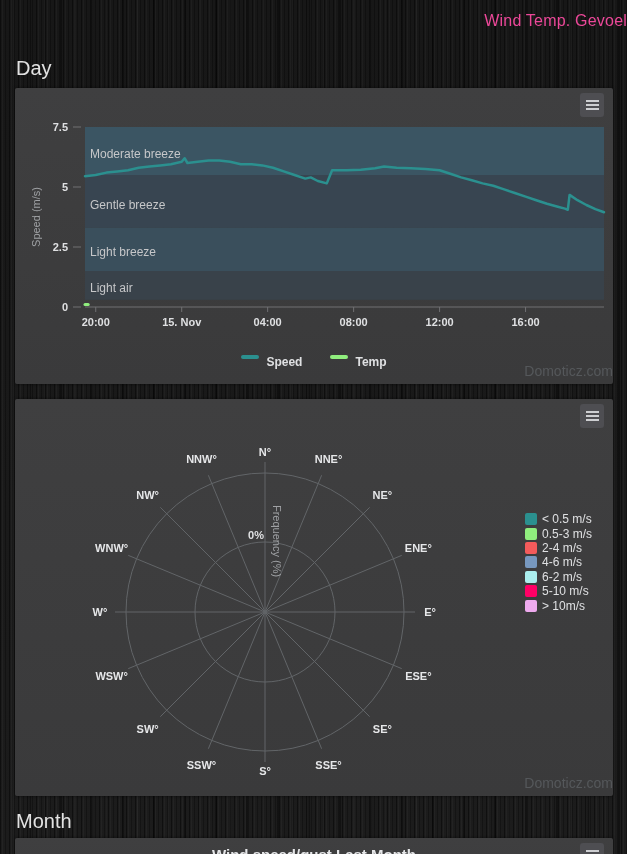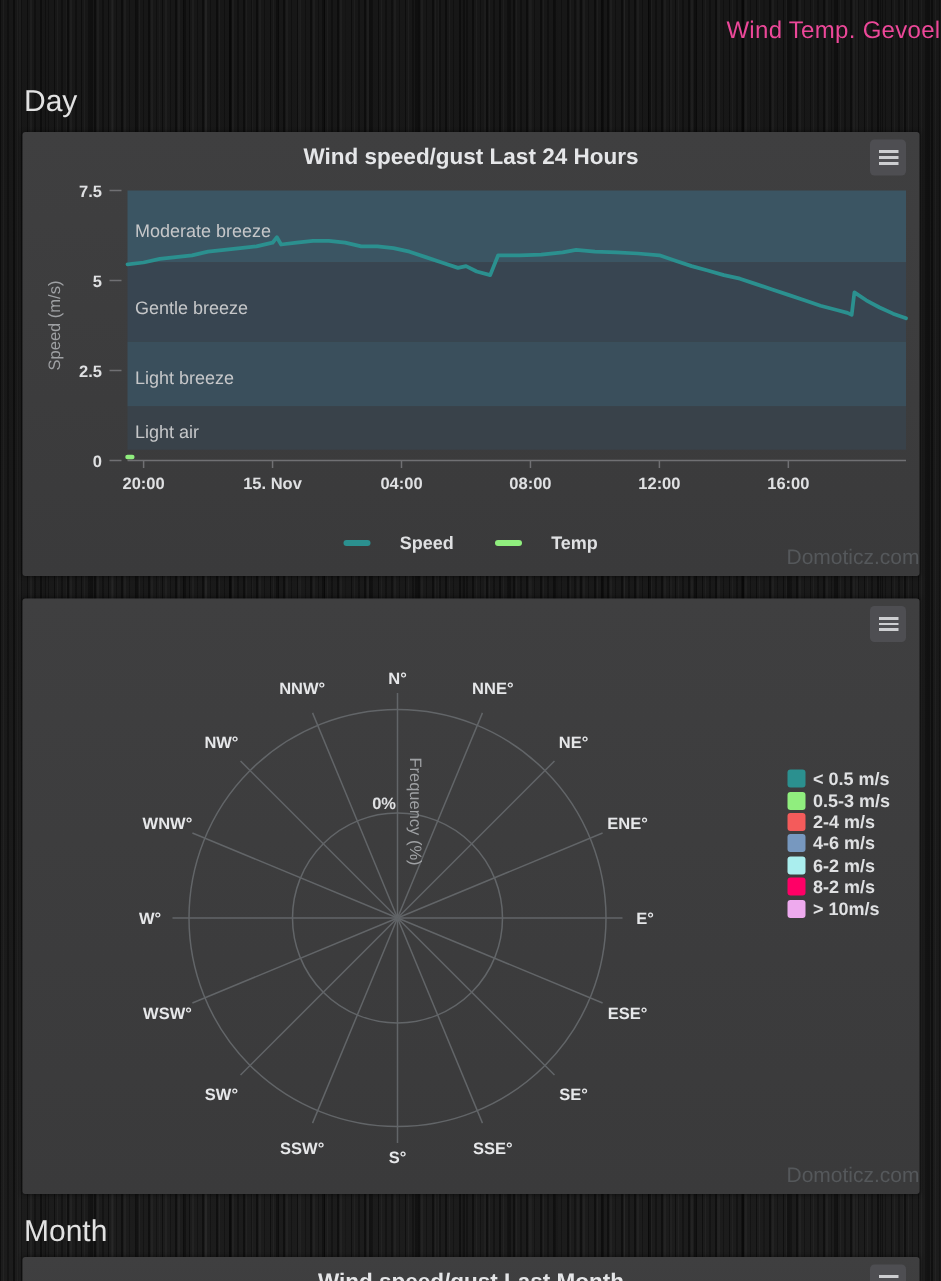--- a/index.html
+++ b/index.html
@@ -26,36 +26,35 @@
   .chart-title{position:absolute;top:8px;left:0;width:100%;text-align:center;
     color:#e5e6e8;font-size:15px;font-weight:bold;}
   .menu-btn{position:absolute;top:5px;right:9px;width:24px;height:24px;border-radius:3px;
     background:#4e4e52;cursor:pointer;display:flex;align-items:center;justify-content:center;}
   .menu-btn .bars{width:13px;height:10px;
     background:repeating-linear-gradient(180deg,#cdced1 0 2px,transparent 2px 4px);}
   .watermark{position:absolute;right:0;bottom:5px;font-size:14px;color:#55585b;}
   svg{position:absolute;left:0;top:0;}
   .legend-row{position:absolute;bottom:15px;left:0;width:100%;display:flex;
     justify-content:center;gap:28px;align-items:center;}
-  .legend-row .item{display:flex;align-items:center;gap:19px;cursor:pointer;}
+  .legend-row .item{display:flex;gap:7px;cursor:pointer;}
   .legend-row .swatch{width:18px;height:4px;border-radius:2px;}
   .legend-row .lbl{color:#dfe0e2;font-size:12px;font-weight:bold;}
   .rose-legend{position:absolute;left:510px;top:114px;display:flex;flex-direction:column;gap:2px;}
   .rose-legend .item{display:flex;align-items:center;gap:5px;cursor:pointer;height:12.4px;}
   .rose-legend .sq{width:12px;height:12px;border-radius:2px;flex:0 0 12px;}
-  .rose-legend .lbl{color:#dfe0e2;font-size:12px;font-weight:bold;white-space:nowrap;}
+  .rose-legend .lbl{color:#dfe0e2;font-size:12px;font-weight:normal;white-space:nowrap;}
 </style>
 </head>
 <body>
 
 <div class="page-title">Wind Temp. Gevoel</div>
 <div class="section-label" id="sec-day">Day</div>
 
 <div class="panel" id="panel-speed">
-  <div class="chart-title">Wind speed/gust Last 24 Hours</div>
   <div class="menu-btn">
     <div class="bars"></div>
   </div>
   <svg id="svg-speed" width="598" height="296" viewBox="0 0 598 296">
       <rect x="70" y="39" width="519" height="48" fill="#3b5563"></rect>
       <text x="75" y="70.19999999999999" fill="#c6c7c9" font-size="12" font-family="&quot;Liberation Sans&quot;, sans-serif">Moderate breeze</text>
       <rect x="70" y="87" width="519" height="52.80000000000001" fill="#384551"></rect>
       <text x="75" y="121.08" fill="#c6c7c9" font-size="12" font-family="&quot;Liberation Sans&quot;, sans-serif">Gentle breeze</text>
       <rect x="70" y="139.8" width="519" height="43.19999999999999" fill="#3a4f5c"></rect>
       <text x="75" y="168.12" fill="#c6c7c9" font-size="12" font-family="&quot;Liberation Sans&quot;, sans-serif">Light breeze</text>
@@ -157,21 +156,21 @@
       <div class="item">
         <span class="sq" style="background: rgb(119, 152, 191);"></span>
         <span class="lbl">4-6 m/s</span>
       </div>
       <div class="item">
         <span class="sq" style="background: rgb(170, 238, 238);"></span>
         <span class="lbl">6-2 m/s</span>
       </div>
       <div class="item">
         <span class="sq" style="background: rgb(255, 0, 102);"></span>
-        <span class="lbl">8-2 m/s</span>
+        <span class="lbl">5-10 m/s</span>
       </div>
       <div class="item">
         <span class="sq" style="background: rgb(238, 170, 238);"></span>
         <span class="lbl">&gt; 10m/s</span>
       </div>
     </div>
   <div class="watermark">Domoticz.com</div>
 </div>
 
 <div class="section-label" id="sec-month">Month</div>

